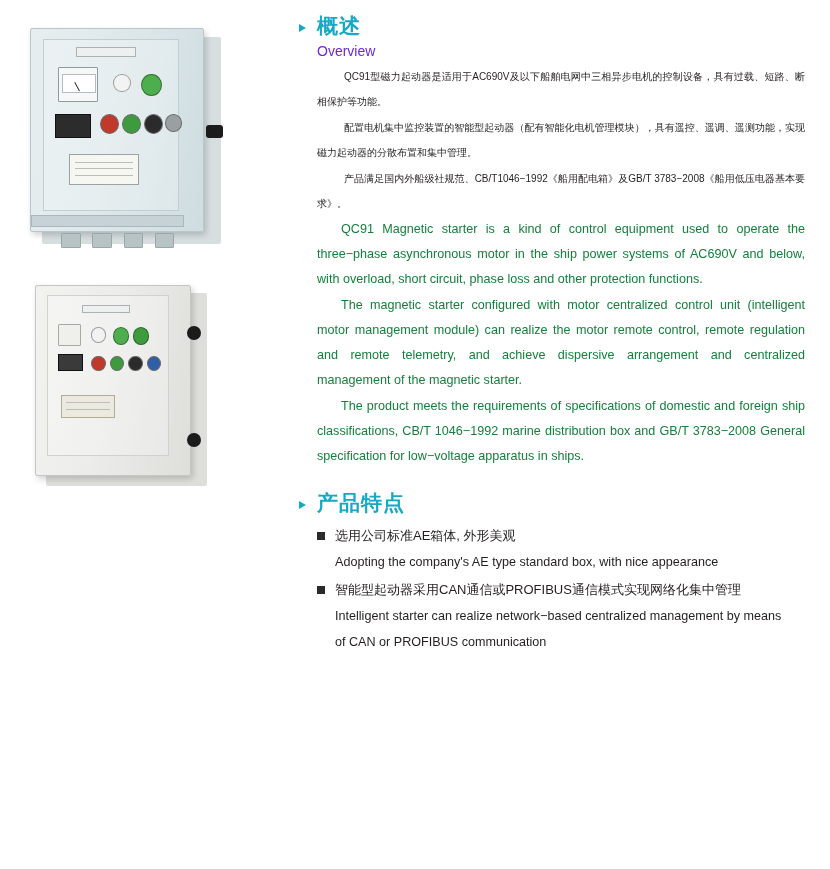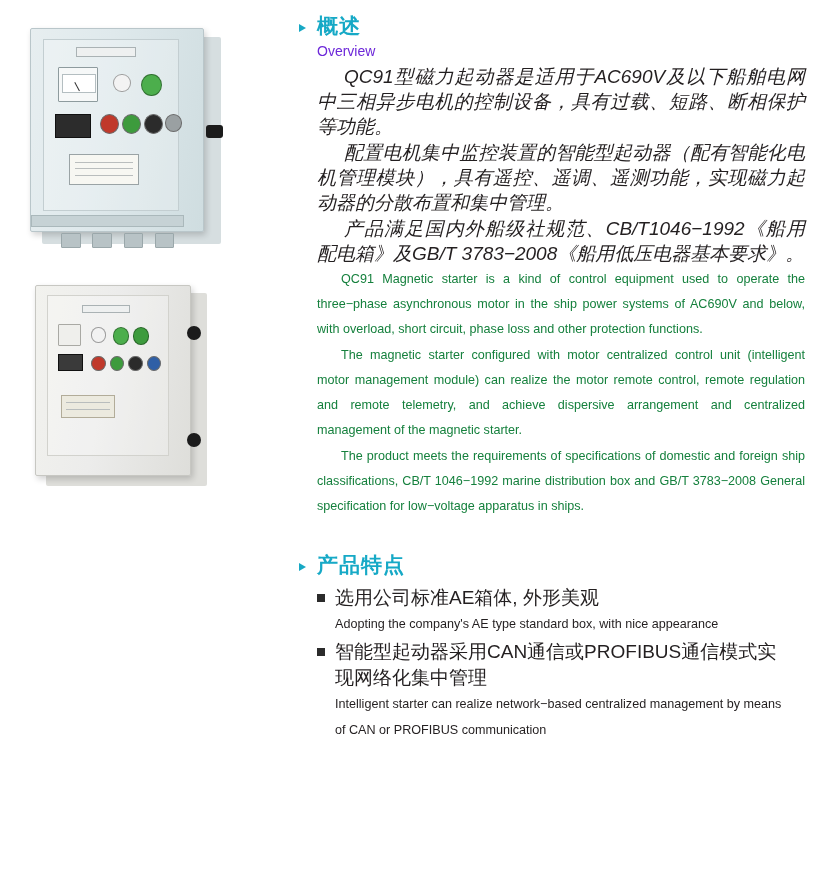--- a/index.html
+++ b/index.html
@@ -200,27 +200,26 @@
     line-height: 22px;
     margin: 0 0 2px 0;
     padding-left: 22px;
   }
 
   .body-block {
     padding-left: 22px;
     padding-right: 10px;
   }
   p.cn {
-    font-size: 19px;
+    font-size: 10px;
     line-height: 25px;
     margin: 0 0 1px 0;
     text-indent: 27px;
     text-align: justify;
     color: #231f20;
-    font-style: italic;
   }
   p.en {
     font-size: 12.6px;
     line-height: 25px;
     margin: 0 0 1px 0;
     text-indent: 24px;
     text-align: justify;
     color: #15803d;
   }
 
@@ -229,21 +228,21 @@
     padding-left: 22px;
     padding-right: 20px;
     margin-top: 6px;
   }
   .feat {
     margin-bottom: 2px;
   }
   .feat-cn {
     position: relative;
     padding-left: 18px;
-    font-size: 19px;
+    font-size: 13px;
     line-height: 26px;
     color: #231f20;
   }
   .bullet {
     position: absolute;
     left: 0;
     top: 9px;
     width: 8px;
     height: 8px;
     background: #2b2b2b;
@@ -344,21 +343,21 @@
       <div class="body-block">
         <p class="cn">QC91型磁力起动器是适用于AC690V及以下船舶电网中三相异步电机的控制设备，具有过载、短路、断相保护等功能。</p>
         <p class="cn">配置电机集中监控装置的智能型起动器（配有智能化电机管理模块），具有遥控、遥调、遥测功能，实现磁力起动器的分散布置和集中管理。</p>
         <p class="cn">产品满足国内外船级社规范、CB/T1046−1992《船用配电箱》及GB/T 3783−2008《船用低压电器基本要求》。</p>
         <p class="en">QC91 Magnetic starter is a kind of control equipment used to operate the three−phase asynchronous motor in the ship power systems of AC690V and below, with overload, short circuit, phase loss and other protection functions.</p>
         <p class="en">The magnetic starter configured with motor centralized control unit (intelligent motor management module) can realize the motor remote control, remote regulation and remote telemetry, and achieve dispersive arrangement and centralized management of the magnetic starter.</p>
         <p class="en">The product meets the requirements of specifications of domestic and foreign ship classifications, CB/T 1046−1992 marine distribution box and GB/T 3783−2008 General specification for low−voltage apparatus in ships.</p>
       </div>
     </div>
 
-    <div class="section" style="margin-top:32px;">
+    <div class="section" style="margin-top:20px;">
       <div class="section-head">
         <span class="tri"></span>
         <div class="h-cn">产品特点</div>
       </div>
 
       <div class="features">
         <div class="feat">
           <div class="feat-cn">
             <span class="bullet"></span>
             <span>选用公司标准AE箱体, 外形美观</span>

